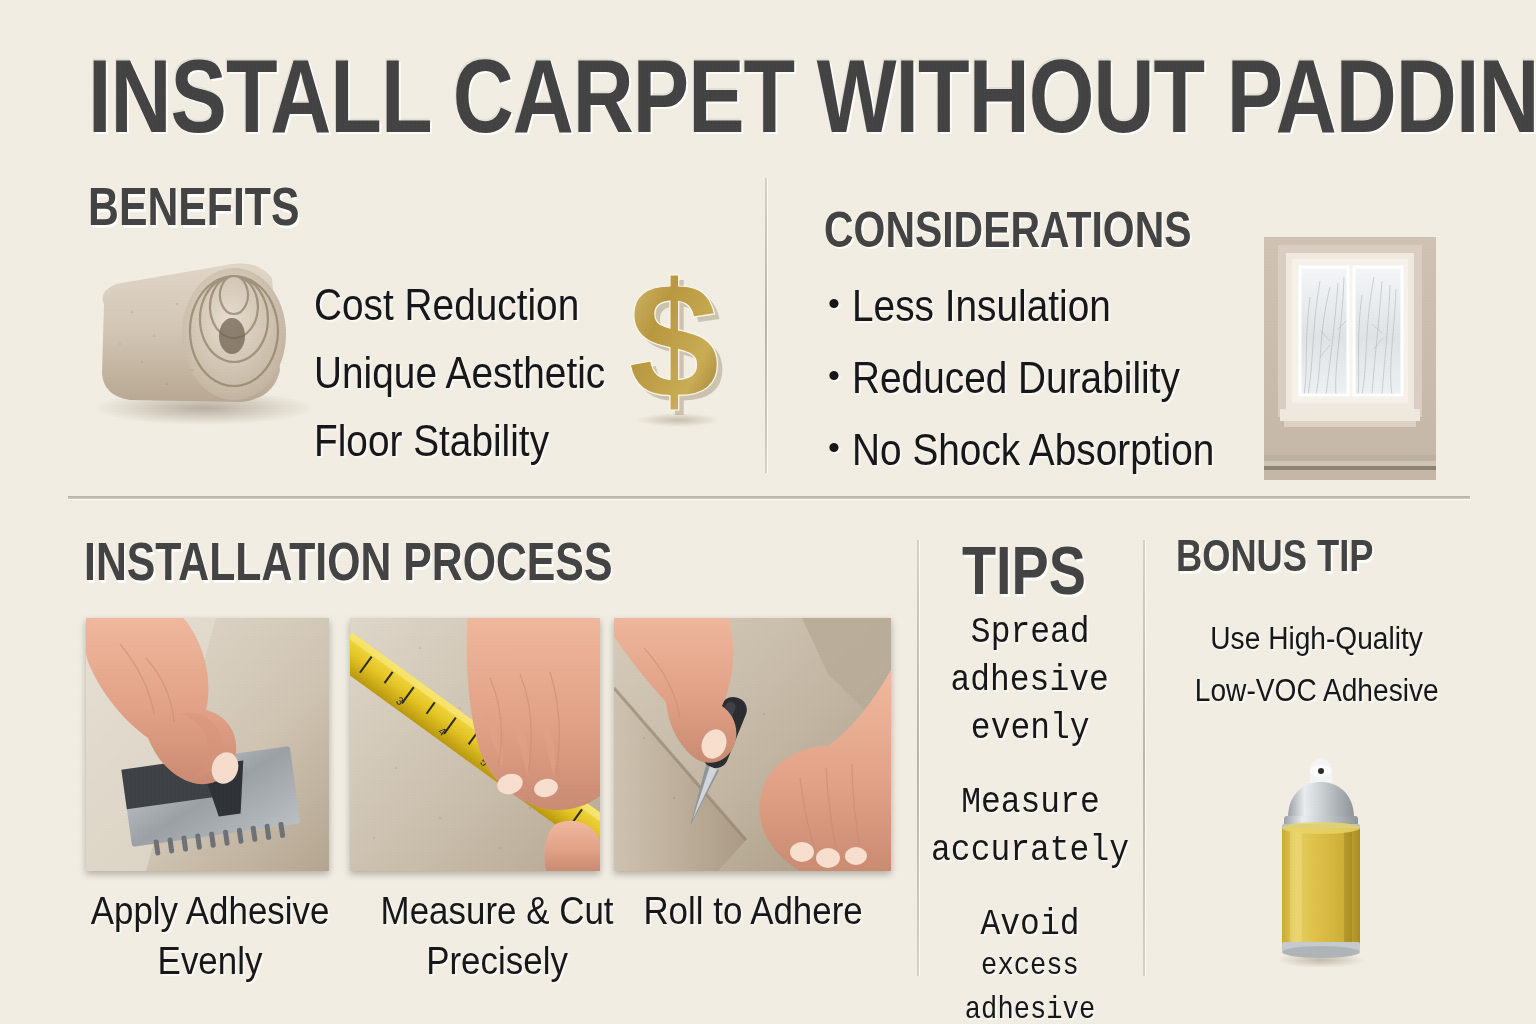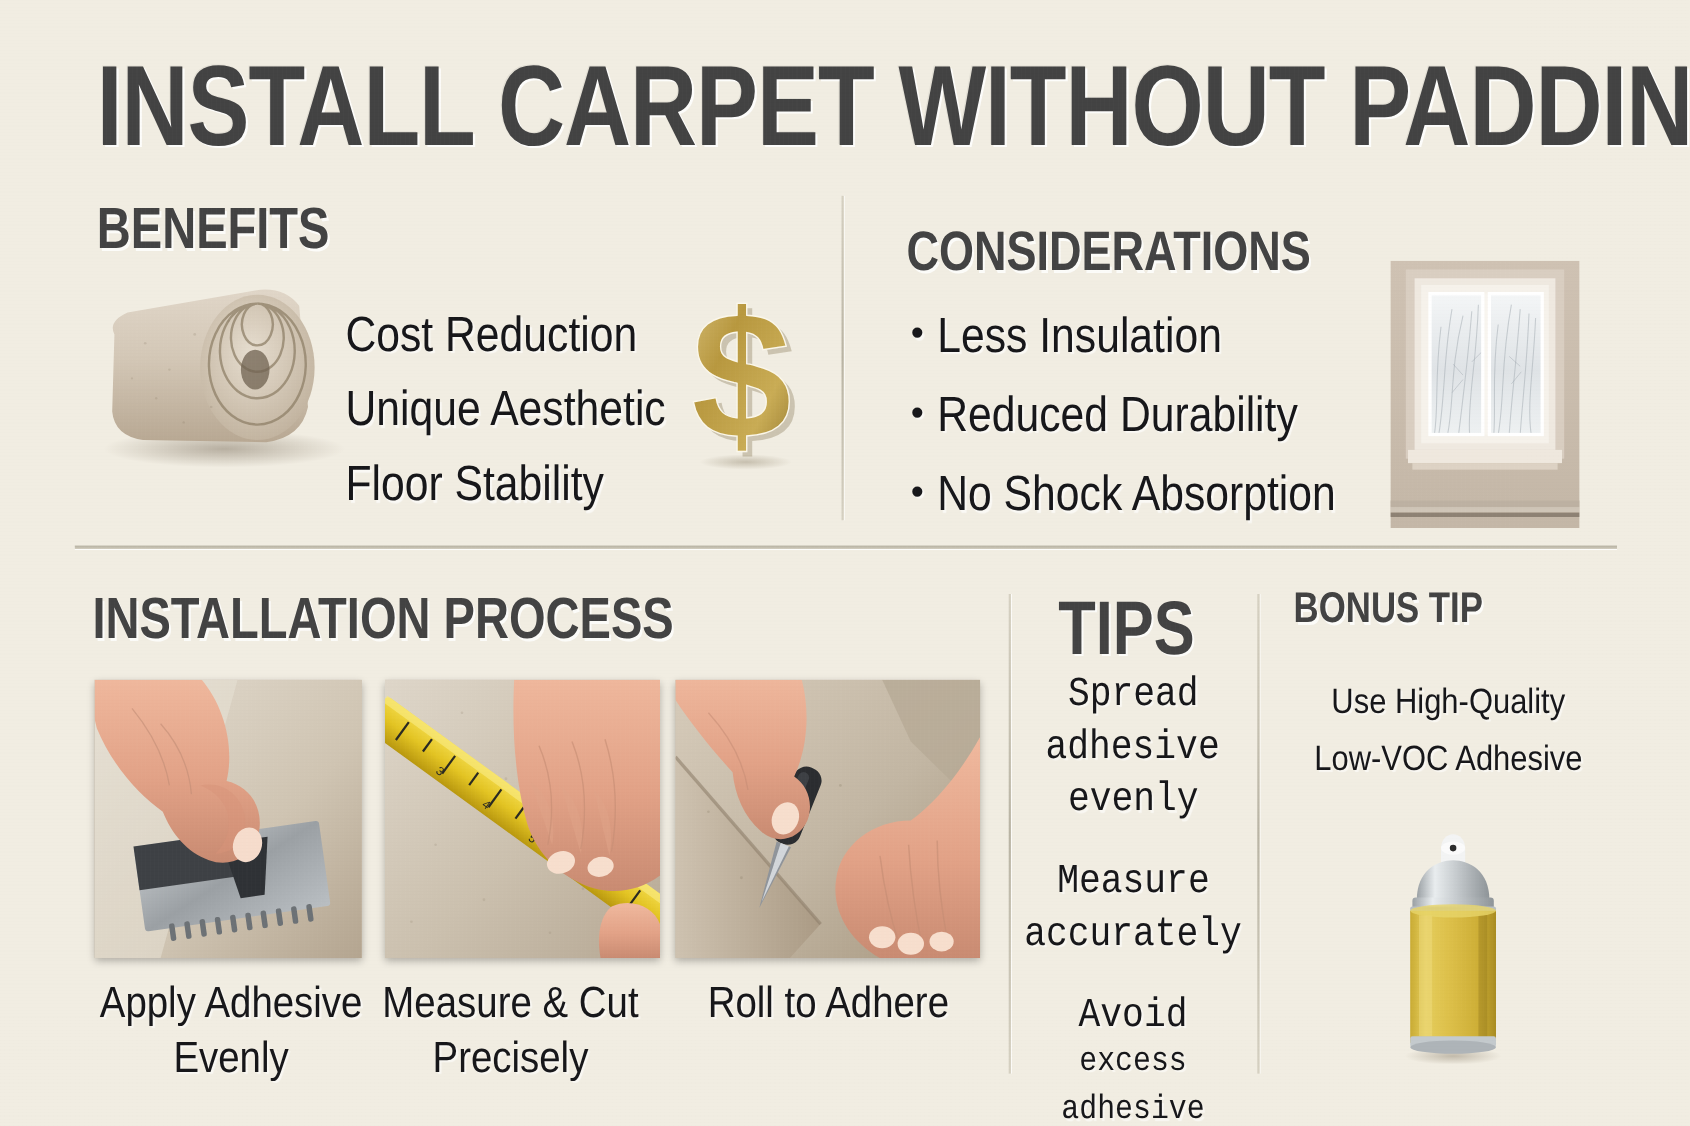--- a/index.html
+++ b/index.html
@@ -36,21 +36,21 @@
     position:absolute; font-weight:bold; color:#434343;
     text-shadow:2px 2px 0 rgba(255,255,255,.8);
     white-space:nowrap;
   }
   .sec-head i{ font-style:normal; display:inline-block; transform:scaleY(1.15) scaleX(.93); transform-origin:left top;}
 
   #h-benefits      { left:88px;  top:176px; font-size:46px; }
   #h-considerations{ left:824px; top:176px; font-size:44px;margin-top:25px; }
   #h-install       { left:84px;  top:531px; font-size:46px; }
   #h-tips          { left:962px; top:531px; font-size:60px; }
-  #h-bonus         { left:1176px;top:531px; font-size:34px; }
+  #h-bonus         { left:1176px;top:531px; font-size:39px; }
 
   
   .divider{ position:absolute; background:#c9c4b4; }
   #div-v-top { left:765px; top:178px; width:2px; height:295px;
                background:linear-gradient(#d6d1c2,#b9b4a4,#d6d1c2);
                box-shadow:1px 0 0 rgba(255,255,255,.75); }
   #div-h     { left:68px; top:496px; width:1402px; height:3px;
                background:linear-gradient(#b5b0a0,#cfcabb);
                box-shadow:0 1px 0 rgba(255,255,255,.85); }
   #div-v-b1  { left:917px; top:540px; width:2px; height:436px;
@@ -97,21 +97,21 @@
   #proc-2{ left:350px; width:250px; }
   #proc-3{ left:614px; width:277px; }
 
   .proc-cap{
     position:absolute; top:886px; text-align:center;
     font-size:36px; line-height:50px; color:#17171a;
     text-shadow:2px 2px 1px rgba(255,255,255,.6);
   }
   .proc-cap span{ display:inline-block; transform:scaleY(1.1) scaleX(.97);}
   #cap-1{ left:60px;  width:300px; }
-  #cap-2{ left:339px; width:250px; }
+  #cap-2{ left:372px; width:250px; }
   #cap-3{ left:612px; width:282px; }
 
   
   #tips-list{ position:absolute; left:925px; top:608px; width:210px; text-align:center; }
   #tips-list .tip{ margin-bottom:26px; }
   #tips-list .tip .ln{
     font-size:34px; line-height:48px; color:#17171a;
     text-shadow:2px 2px 1px rgba(255,255,255,.6);
     font-family:Liberation Mono, monospace;
   }

